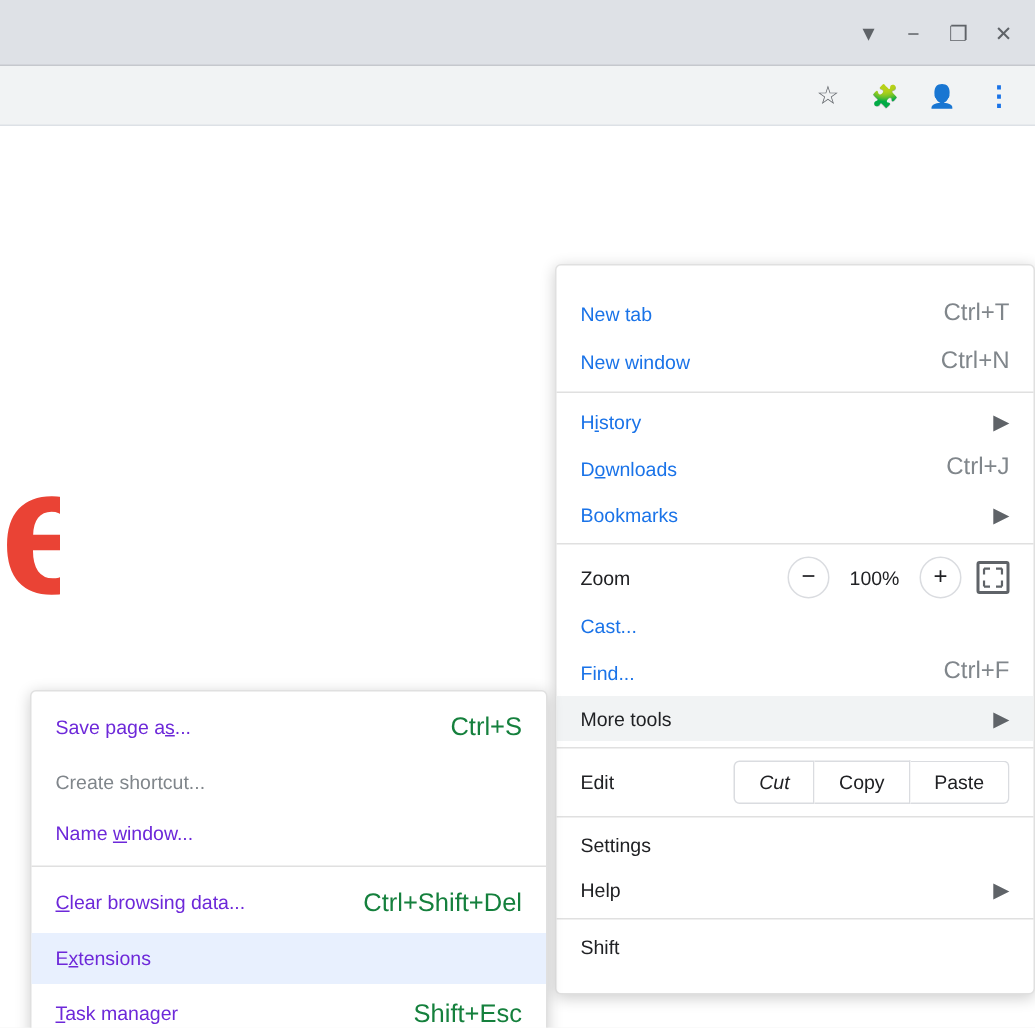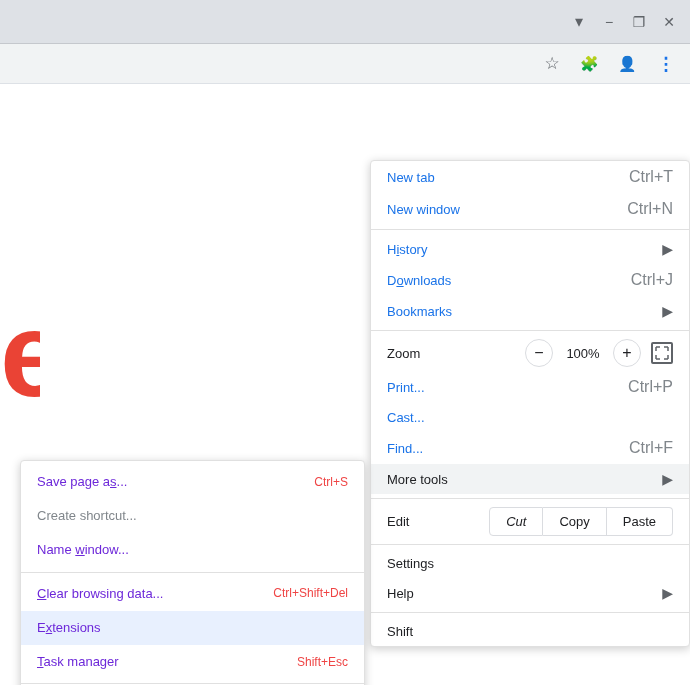--- a/index.html
+++ b/index.html
@@ -108,39 +108,39 @@
       font-size: 13px;
       line-height: 1.4;
     }
     .submenu-item:hover, .submenu-item.highlighted {
       background: #f1f3f4;
     }
     .submenu-item.highlighted {
       background: #e8f0fe;
     }
     .submenu-item .label { color: #6d28d9; }
-    .submenu-item .shortcut { color: #ef4444; font-size: 12px; }
+    .submenu-item .shortcut { color: #15803d; font-size: 17px; }
     .submenu-item.disabled .label { color: #80868b; }
     .submenu-divider {
       height: 1px;
       background: #e0e0e0;
       margin: 4px 0;
     }
 
     
     .chrome-menu {
       position: absolute;
-      top: 76px;
+      top: 92px;
       right: 0;
       width: 320px;
       background: #fff;
       border: 1px solid #e0e0e0;
       border-radius: 4px;
       box-shadow: 0 2px 10px rgba(0,0,0,0.2);
-      padding: 0 0;
+      padding: 16px 0;
       z-index: 100;
     }
 
     .menu-item {
       display: flex;
       align-items: center;
       justify-content: space-between;
       padding: 7px 16px;
       cursor: pointer;
       color: #202124;
@@ -317,24 +317,20 @@
           <svg width="14" height="14" viewBox="0 0 14 14">
             <path d="M1 1 h4 M1 1 v4" stroke="#5f6368" stroke-width="1.5" fill="none"></path>
             <path d="M13 1 h-4 M13 1 v4" stroke="#5f6368" stroke-width="1.5" fill="none"></path>
             <path d="M1 13 h4 M1 13 v-4" stroke="#5f6368" stroke-width="1.5" fill="none"></path>
             <path d="M13 13 h-4 M13 13 v-4" stroke="#5f6368" stroke-width="1.5" fill="none"></path>
           </svg>
         </div>
       </div>
     </div>
 
-    <div class="menu-item">
-      <span class="item-label">Print<span class="acc"></span>...</span>
-      <span class="item-shortcut">Ctrl+P</span>
-    </div>
 
     <div class="menu-item">
       <span class="item-label">Cast...</span>
       <span class="item-shortcut"></span>
     </div>
 
     <div class="menu-item">
       <span class="item-label">Find<span class="acc"></span>...</span>
       <span class="item-shortcut">Ctrl+F</span>
     </div>

